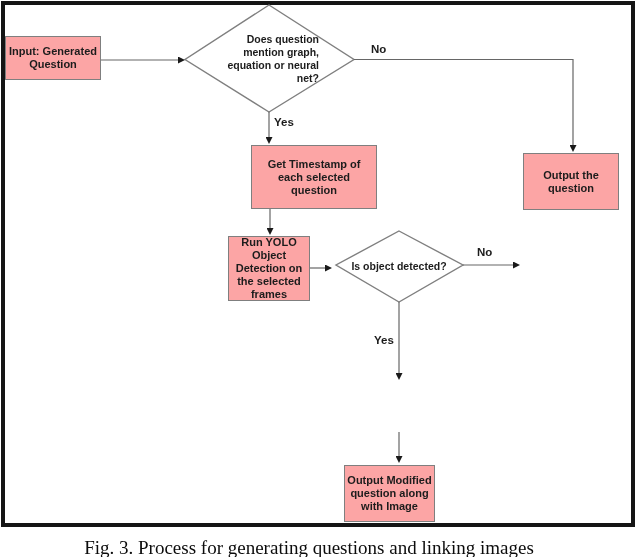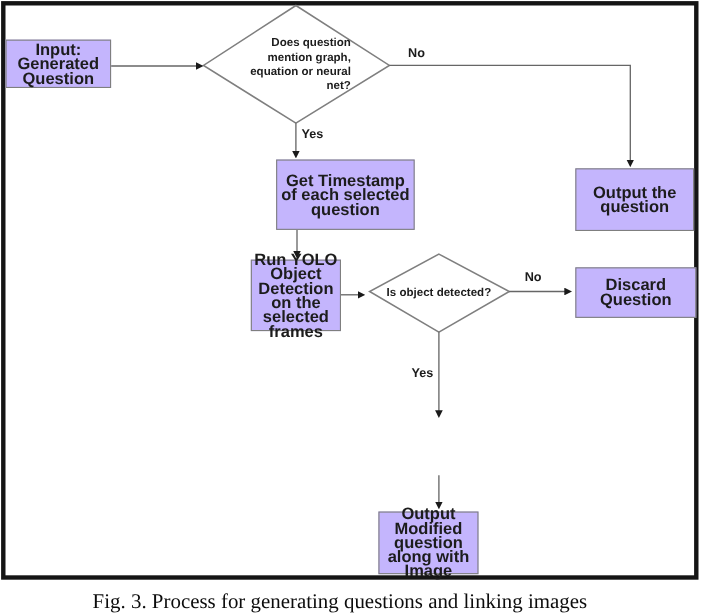--- a/index.html
+++ b/index.html
@@ -21,29 +21,29 @@
     background: transparent;
   }
   .connectors {
     position: absolute;
     left: 0; top: 0;
     width: 640px; height: 557px;
   }
   .node {
     position: absolute;
     box-sizing: border-box;
-    background: #c4b5fd;
+    background: #fca5a5;
     border: 1.5px solid #7f7f7f;
     display: flex;
     align-items: center;
     justify-content: center;
     text-align: center;
     padding: 2px;
     font-weight: bold;
-    font-size: 15px;
+    font-size: 11px;
     line-height: 13px;
     color: #1c1c1c;
   }
   .dtext {
     position: absolute;
     display: flex;
     align-items: center;
     justify-content: center;
     text-align: right;
     font-weight: bold;
@@ -65,21 +65,21 @@
     text-align: center;
     font-family: "Liberation Serif", serif;
     font-size: 19px;
     color: #0c0c0c;
     white-space: nowrap;
   }
   .caption .fig-label { font-weight: normal; }
 
   
   .n-input            { left: 5px;   top: 36px;  width: 96px;  height: 44px; }
-  .n-output-question  { left: 523px; top: 153px; width: 108px; height: 57px; }
+  .n-output-question  { left: 523px; top: 153px; width: 96px; height: 57px; }
   .n-get-timestamp    { left: 218px; top: 145px; width: 126px; height: 64px; margin-left: 33px; }
   .n-run-yolo         { left: 228px; top: 236px; width: 82px;  height: 65px; }
   .n-discard          { left: 523px; top: 243px; width: 110px; height: 46px; }
   .n-modify           { left: 348px; top: 382px; width: 100px; height: 50px; }
   .n-output-modified  { left: 344px; top: 465px; width: 91px; height: 57px; }
   .t-decision-mention  { left: 219px; top: 14px;  width: 100px; height: 90px; }
   .t-decision-detected { left: 349px; top: 239px; width: 100px; height: 54px; }
   .l-yes1 { left: 274px; top: 116px; }
   .l-no1  { left: 371px; top: 43px;  }
   .l-no2  { left: 477px; top: 246px; }
@@ -109,21 +109,20 @@
     <line x1="310" y1="268" x2="327" y2="268" stroke="#666666" stroke-width="1.2" marker-end="url(#arrow)"></line>
     <line x1="463" y1="265" x2="515" y2="265" stroke="#666666" stroke-width="1.2" marker-end="url(#arrow)"></line>
     <line x1="399" y1="302" x2="399" y2="375" stroke="#666666" stroke-width="1.2" marker-end="url(#arrow)"></line>
     <line x1="399" y1="432" x2="399" y2="458" stroke="#666666" stroke-width="1.2" marker-end="url(#arrow)"></line>
   </svg>
 
   <div class="node n-input">Input: Generated Question</div>
   <div class="node n-output-question">Output the question</div>
   <div class="node n-get-timestamp">Get Timestamp of each selected question</div>
   <div class="node n-run-yolo">Run YOLO Object Detection on the selected frames</div>
-  <div class="node n-discard">Discard Question</div>
   <div class="node n-output-modified">Output Modified question along with Image</div>
 
   <div class="dtext t-decision-mention">Does question mention graph, equation or neural net?</div>
   <div class="dtext t-decision-detected">Is object detected?</div>
 
   <div class="elabel l-yes1">Yes</div>
   <div class="elabel l-no1">No</div>
   <div class="elabel l-no2">No</div>
   <div class="elabel l-yes2">Yes</div>
 

